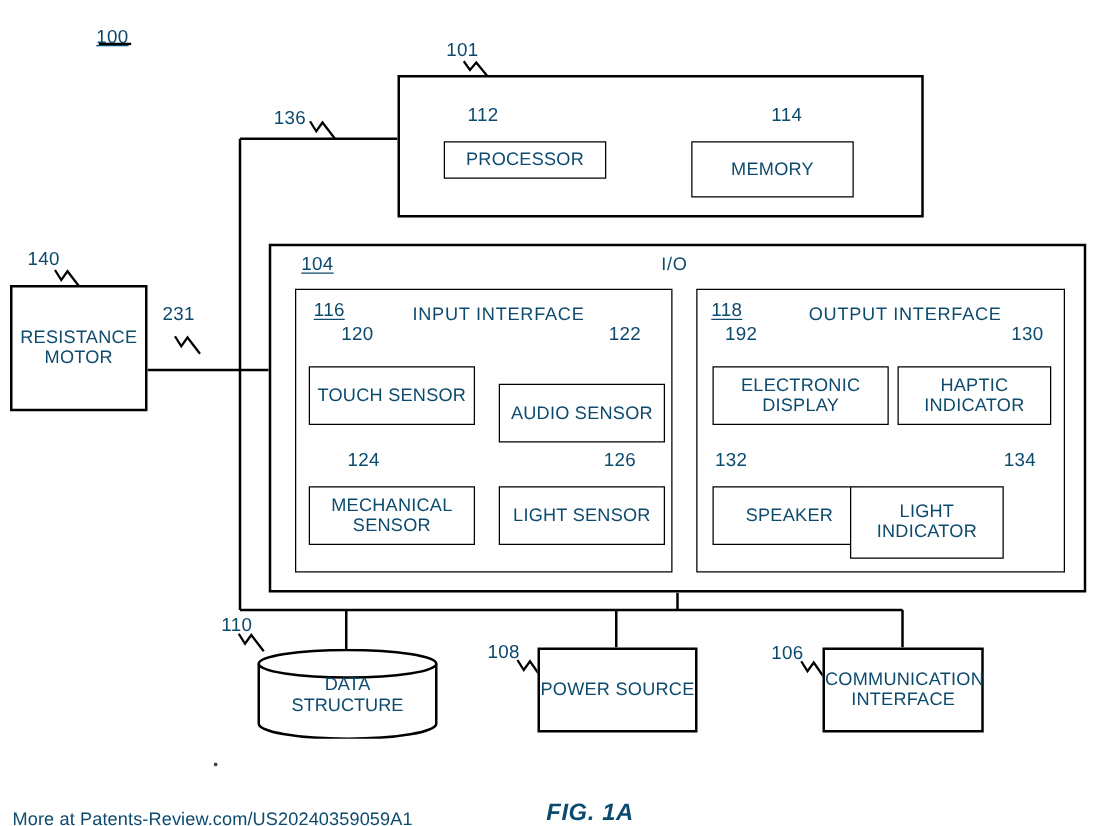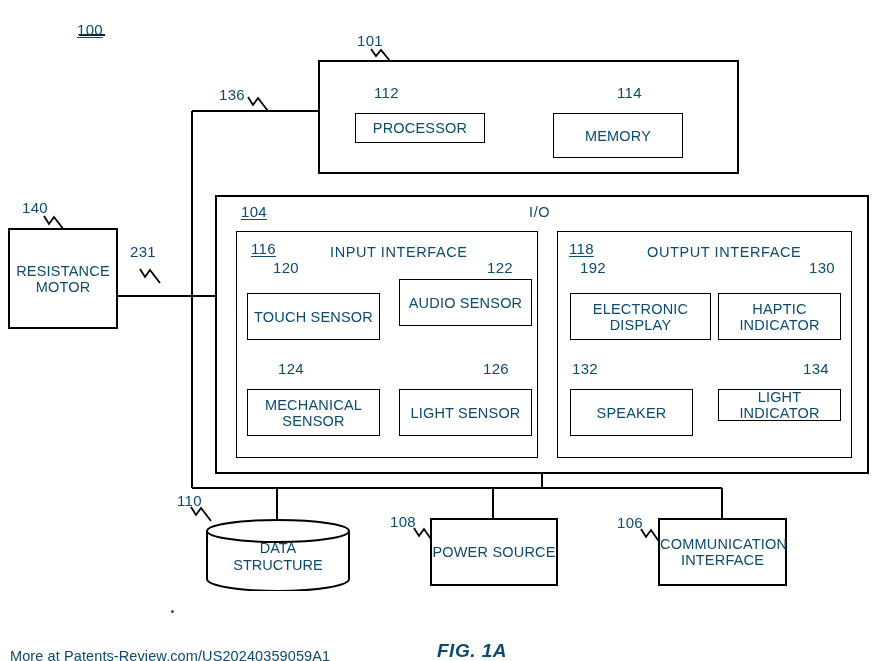--- a/index.html
+++ b/index.html
@@ -180,21 +180,21 @@
 
   <div class="box thin" style="left:236px; top:215px; width:302px; height:227px;"></div>
   <div class="ref-ul" style="left:251px; top:224px;">116</div>
   <div class="sect-title" style="left:330px; top:228px;">INPUT INTERFACE</div>
 
   <div class="box thin" style="left:247px; top:277px; width:133px; height:47px;">
     <div class="centered-text">TOUCH SENSOR</div>
   </div>
   <div class="ref" style="left:273px; top:243px;">120</div>
 
-  <div class="box thin" style="left:399px; top:263px; width:133px; height:47px;">
+  <div class="box thin" style="left:399px; top:291px; width:133px; height:47px;">
     <div class="centered-text">AUDIO SENSOR</div>
   </div>
   <div class="ref" style="left:487px; top:243px;">122</div>
 
   <div class="box thin" style="left:247px; top:373px; width:133px; height:47px;">
     <div class="centered-text">
       <div>MECHANICAL</div>
       <div>SENSOR</div>
     </div>
   </div>
@@ -223,21 +223,21 @@
       <div>INDICATOR</div>
     </div>
   </div>
   <div class="ref" style="left:809px; top:243px;">130</div>
 
   <div class="box thin" style="left:570px; top:373px; width:123px; height:47px;">
     <div class="centered-text">SPEAKER</div>
   </div>
   <div class="ref" style="left:572px; top:344px;">132</div>
 
-  <div class="box thin" style="left:718px; top:373px; width:123px; height:32px;">
+  <div class="box thin" style="left:680px; top:373px; width:123px; height:58px;">
     <div class="centered-text">
       <div>LIGHT</div>
       <div>INDICATOR</div>
     </div>
   </div>
   <div class="ref" style="left:803px; top:344px;">134</div>
 
   <div class="box thick" style="left:8px; top:212px; width:110px; height:101px;">
     <div class="centered-text">
       <div>RESISTANCE</div>

